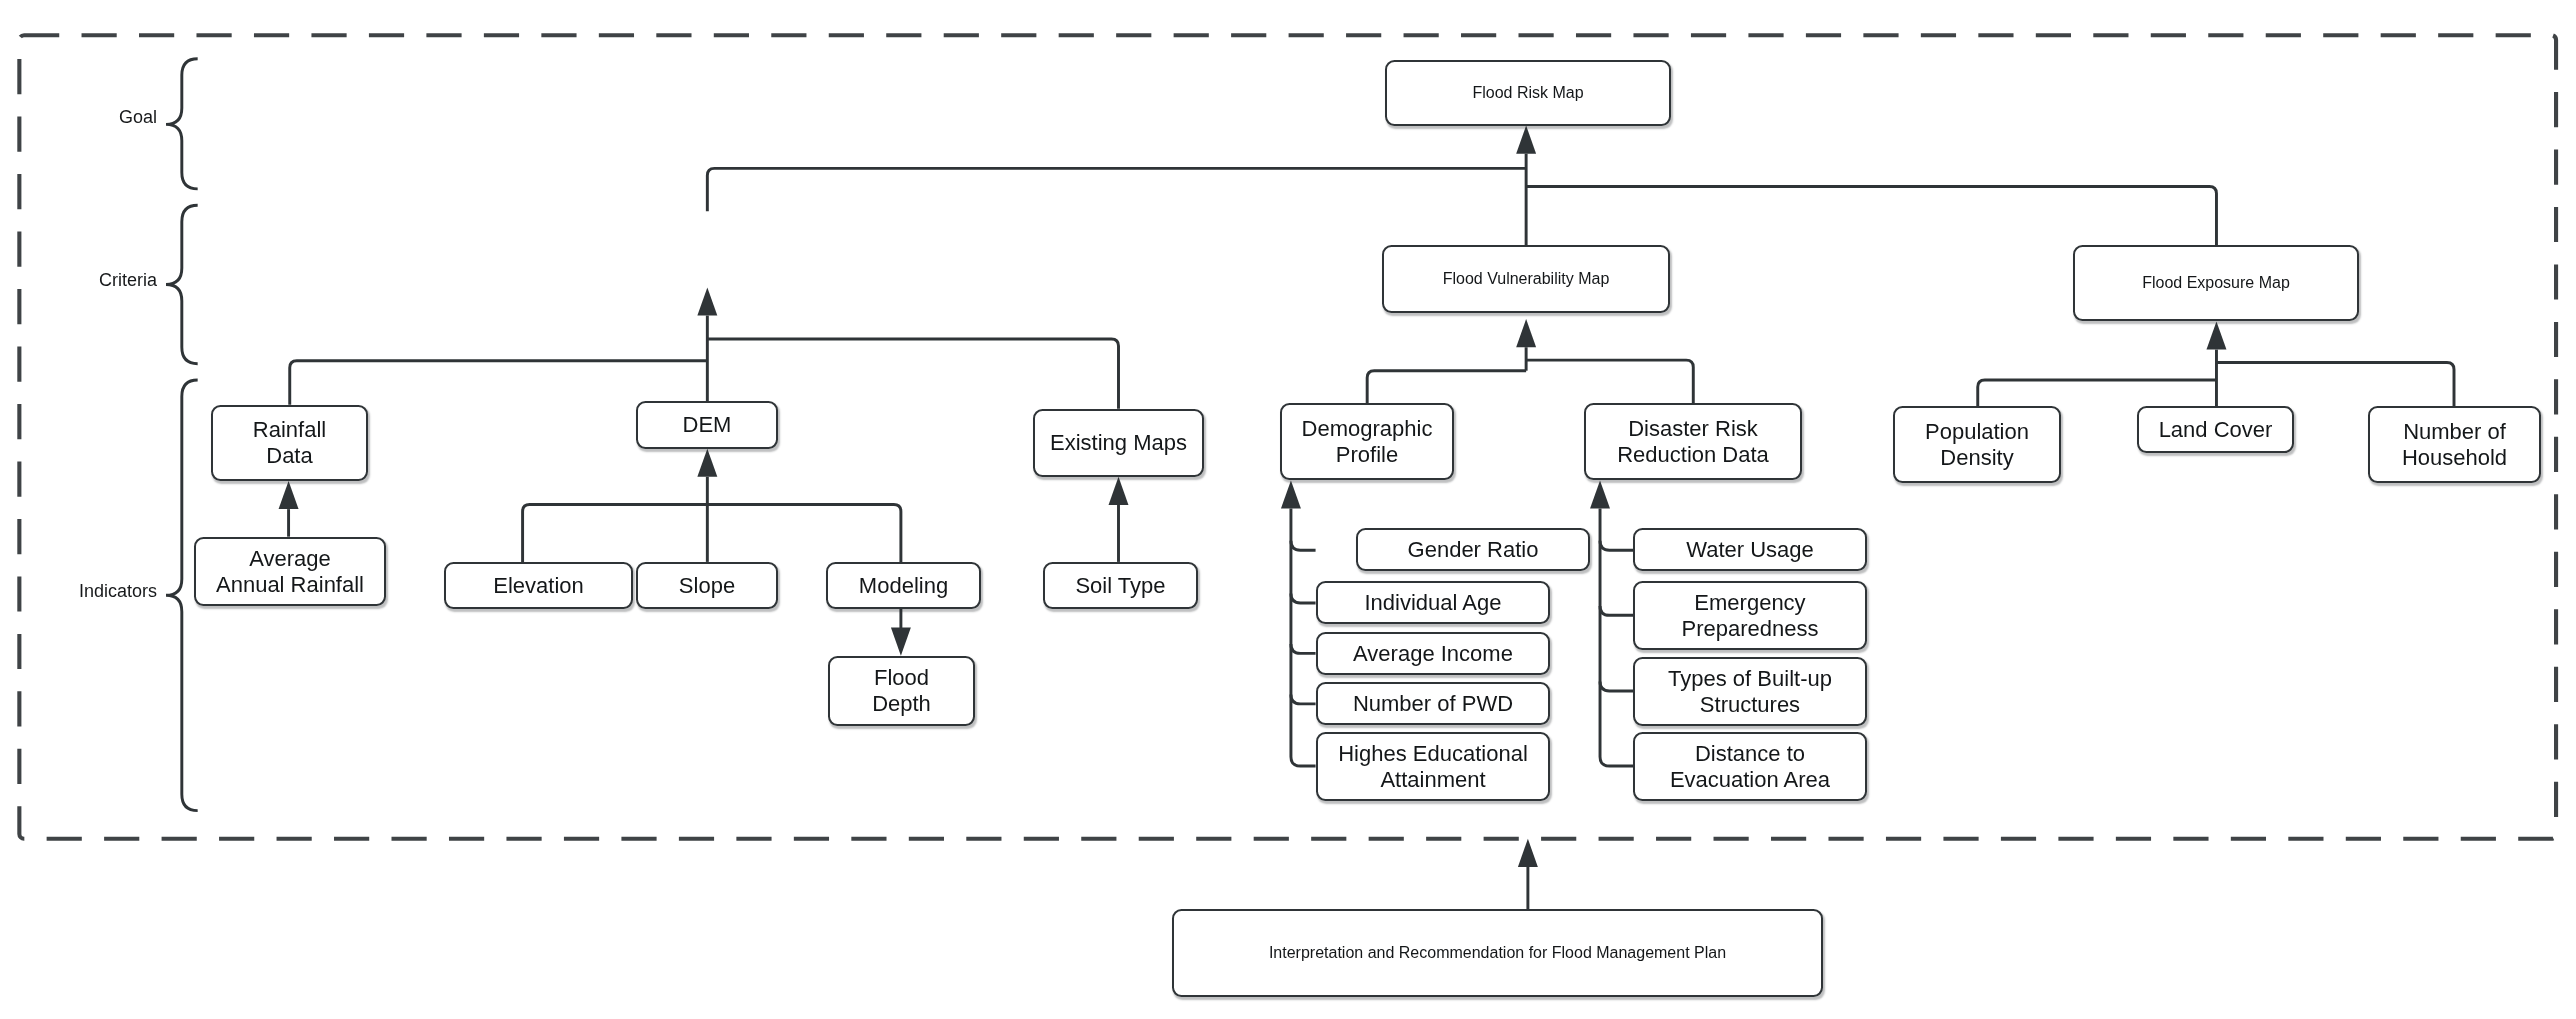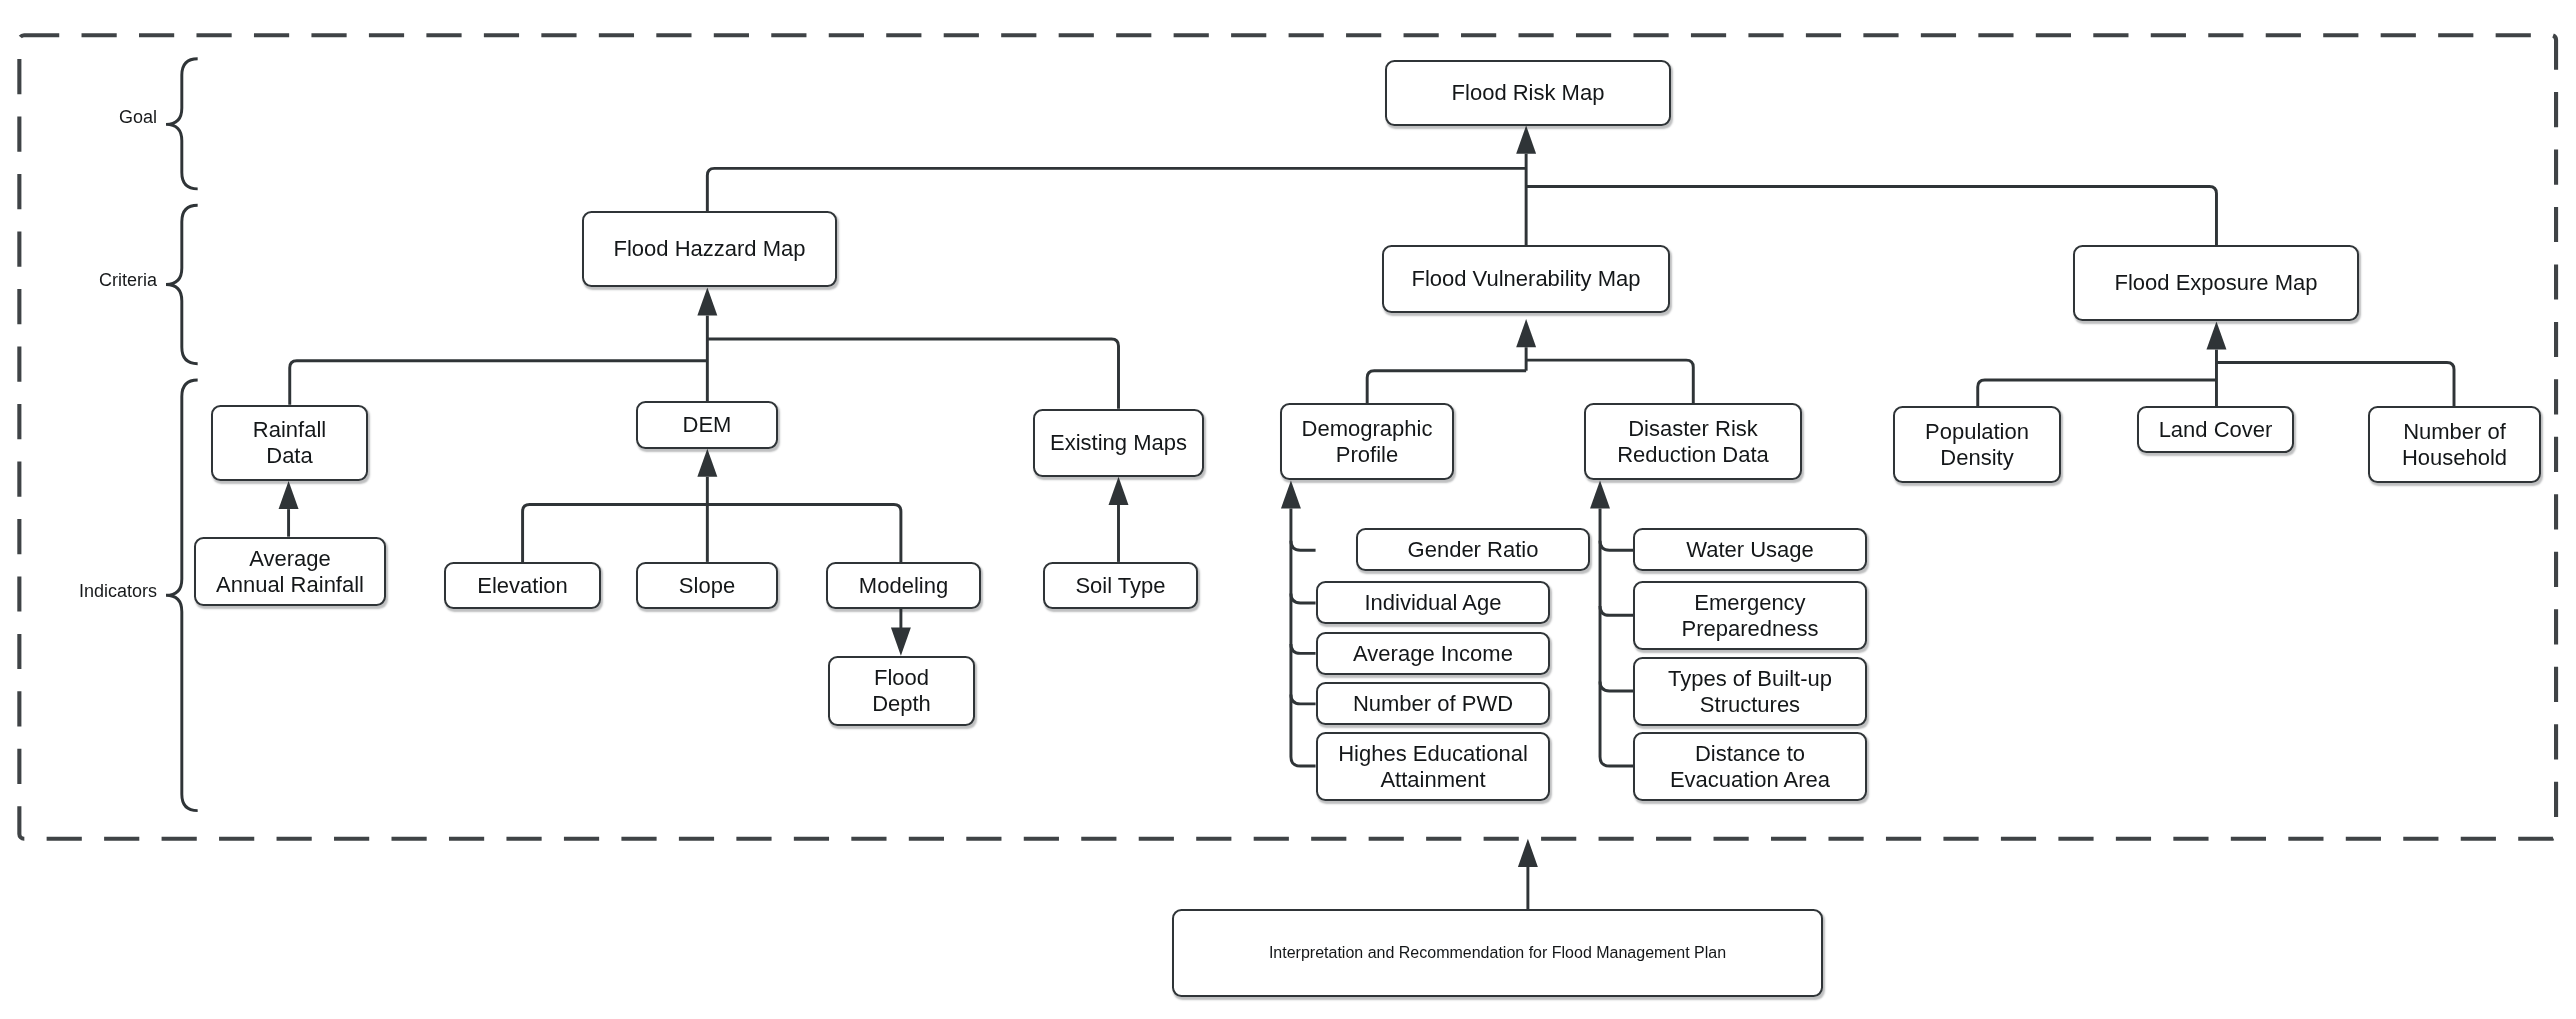--- a/index.html
+++ b/index.html
@@ -26,21 +26,21 @@
     box-sizing: border-box;
     background: #ffffff;
     border: 2.9px solid #2f3437;
     border-radius: 9.4px;
     display: flex;
     align-items: center;
     justify-content: center;
     text-align: center;
     white-space: pre-line;
     color: #141719;
-    font-size: 22px;
+    font-size: 16px;
     line-height: 1.18;
     box-shadow: 1.8px 2.3px 1.8px rgba(40,44,48,0.30);
     padding: 2.3px 5.9px;
   }
   .node.sm { font-size: 22px; border-width: 2.3px; }
   .side-label {
     position: absolute;
     width: 124px;
     text-align: right;
     font-size: 18px;
@@ -117,41 +117,40 @@
       <path d="M 2605 1430 l -17 48 h 34 Z"></path>
     </g>
   </svg>
 
   <div class="side-label" style="left:33px; top:107px;">Goal</div>
   <div class="side-label" style="left:33px; top:270px;">Criteria</div>
   <div class="side-label" style="left:33px; top:581px;">Indicators</div>
 
   <div class="node" style="left:1385px; top:60px; width:286px; height:66px;">Flood Risk Map</div>
 
-  <div class="node" style="left:582px;  top:211px; width:255px; height:76px;">Flood Hazzard Map</div>
   <div class="node" style="left:1382px; top:245px; width:288px; height:68px;">Flood Vulnerability Map</div>
   <div class="node sm" style="left:211px;  top:405px; width:157px; height:76px;">Rainfall
 Data</div>
 
   <div class="node" style="left:2073px; top:245px; width:286px; height:76px;">Flood Exposure Map</div>
   <div class="node sm" style="left:636px; top:401px; width:142px; height:48px;">DEM</div>
   <div class="node sm" style="left:1033px; top:409px; width:171px; height:68px;">Existing Maps</div>
   <div class="node sm" style="left:1280px; top:403px; width:174px; height:77px;">Demographic
 Profile</div>
   <div class="node sm" style="left:1584px; top:403px; width:218px; height:77px;">Disaster Risk
 Reduction Data</div>
   <div class="node sm" style="left:1893px; top:406px; width:168px; height:77px;">Population
 Density</div>
   <div class="node sm" style="left:2137px; top:406px; width:157px; height:47px;">Land Cover</div>
   <div class="node sm" style="left:2368px; top:406px; width:173px; height:77px;">Number of
 Household</div>
 
   <div class="node sm" style="left:194px;  top:537px;  width:192px; height:69px;">Average
 Annual Rainfall</div>
-  <div class="node sm" style="left:444px;  top:562px;  width:157px; height:47px;">Elevation</div>
+  <div class="node sm" style="left:444px;  top:562px;  width:189px; height:47px;">Elevation</div>
   <div class="node sm" style="left:636px; top:562px;  width:142px; height:47px;">Slope</div>
   <div class="node sm" style="left:826px; top:562px;  width:155px; height:47px;">Modeling</div>
   <div class="node sm" style="left:1043px; top:562px;  width:155px; height:47px;">Soil Type</div>
   <div class="node sm" style="left:828px; top:656px; width:147px; height:70px;">Flood
 Depth</div>
 
   <div class="node sm" style="left:1316px; top:528px;  width:234px; height:43px;margin-left:40px;">Gender Ratio</div>
   <div class="node sm" style="left:1316px; top:581px;  width:234px; height:43px;">Individual Age</div>
   <div class="node sm" style="left:1316px; top:632px; width:234px; height:43px;">Average Income</div>
   <div class="node sm" style="left:1316px; top:682px; width:234px; height:43px;">Number of PWD</div>

